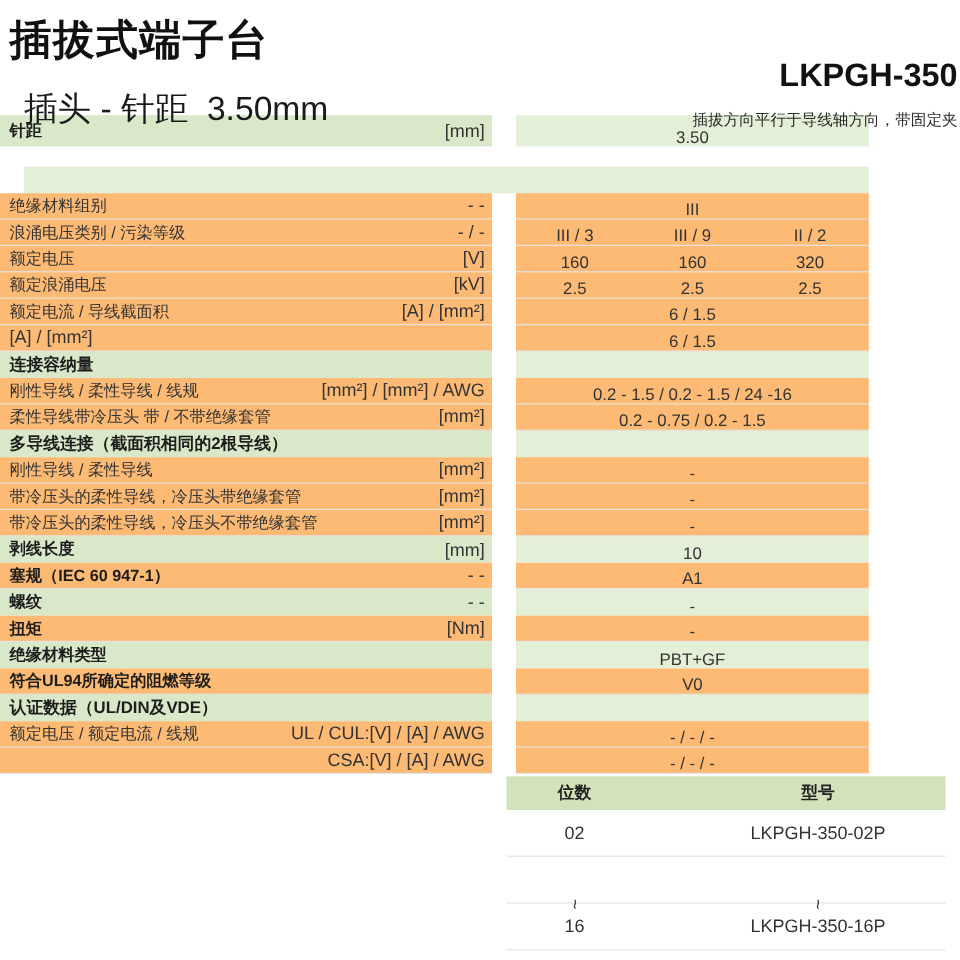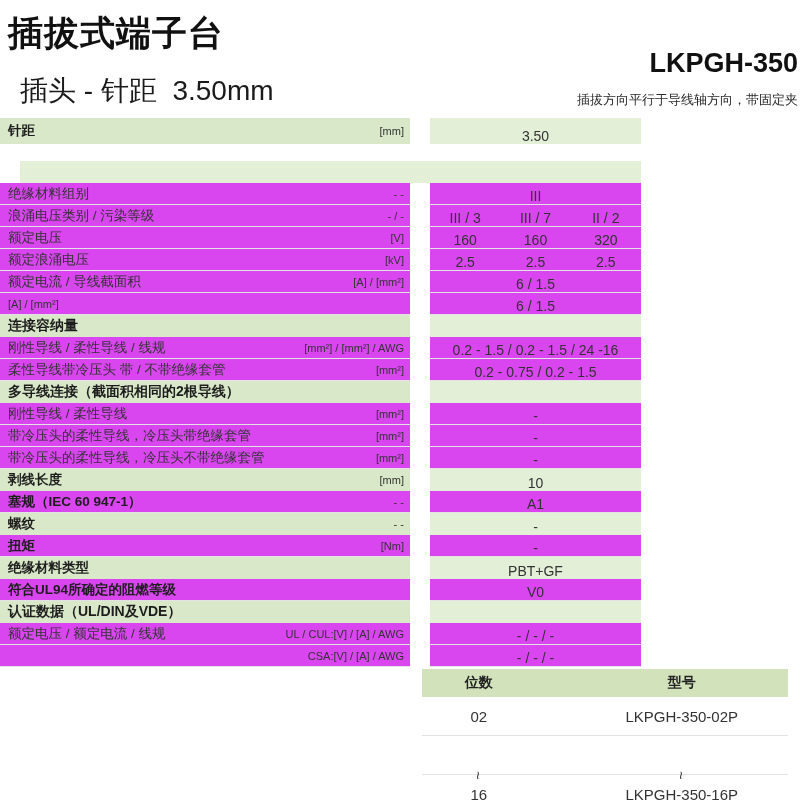--- a/index.html
+++ b/index.html
@@ -7,41 +7,41 @@
     --gr:#e3efd6;   
     --hg:#d2e3bb;   
     --bd:#e3e3e3;   
     --tx:#333;
     --txb:#1d1d1d;
   }
   *{margin:0;padding:0;box-sizing:border-box}
   html,body{width:800px;height:800px;background:#fff;overflow:hidden;
     font-family:"Liberation Sans","DejaVu Sans",sans-serif;color:var(--tx)}
   
-  .page-header{position:relative;height:118px;width:800px}
+  .page-header{position:relative;height:96px;width:800px}
   .title{position:absolute;left:8px;top:10px;font-size:35px;font-weight:700;color:#111;letter-spacing:1px}
   .subtitle{position:absolute;left:20px;top:72px;font-size:28px;font-weight:400;color:#1a1a1a;white-space:pre}
   .model-block{position:absolute;left:420px;top:48px;width:378px;text-align:right}
   .model{font-size:27px;font-weight:700;color:#111}
   .model-desc{margin-top:12px;font-size:13px;color:#2b2b2b}
   
-  .spec{width:641px}
+  .spec{width:724px}
   .row{display:flex;height:22px;align-items:stretch;font-size:13.5px}
   .row.tall{height:26px}
   .gap{height:17px}
   .cell-l{width:410px;display:flex;justify-content:space-between;align-items:center;
     padding:0 6px 0 8px}
   .cell-r{flex:1;margin-left:20px;display:flex;align-items:flex-end;justify-content:center;font-size:14px}
-  .row.white .cell-l,.row.white .cell-r{background:#d946ef;border-bottom:1px solid var(--bd)}
+  .row.white .cell-l,.row.white .cell-r{background:#fdba74;border-bottom:1px solid var(--bd)}
   .row.green .cell-l,.row.section .cell-l{background:var(--gl)}
   .row.green .cell-r,.row.section .cell-r{background:var(--gr)}
   .label{white-space:pre}
   .label.b{font-weight:700;color:var(--txb)}
   .row.section .label{font-weight:700;color:var(--txb);font-size:14px}
-  .unit{font-size:11px;color:#333;white-space:pre;text-align:right}
+  .unit{font-size:15px;color:#333;white-space:pre;text-align:right}
   .vals3{display:flex;width:100%}
   .vals3 span{flex:1;text-align:center}
   
   .models{margin:2px 0 0 422px;width:366px}
   .models .m-head{display:grid;grid-template-columns:31% 69%;height:28px;background:var(--hg);
     align-items:center;font-weight:700;font-size:14px;color:#222}
   .models .m-head span{text-align:center}
   .models .m-head span:last-child{padding-left:40px}
   .m-row{display:grid;grid-template-columns:31% 69%;height:39px;align-items:center;
     border-bottom:1px solid var(--bd);font-size:15px}
@@ -85,21 +85,21 @@
       </div>
     </div>
     <div class="row white">
       <div class="cell-l">
         <span class="label">浪涌电压类别 / 污染等级</span>
         <span class="unit">- / -</span>
       </div>
       <div class="cell-r">
         <div class="vals3">
           <span>III / 3</span>
-          <span>III / 7</span>
+          <span>III / 9</span>
           <span>II / 2</span>
         </div>
       </div>
     </div>
     <div class="row white">
       <div class="cell-l">
         <span class="label">额定电压</span>
         <span class="unit">[V]</span>
       </div>
       <div class="cell-r">

